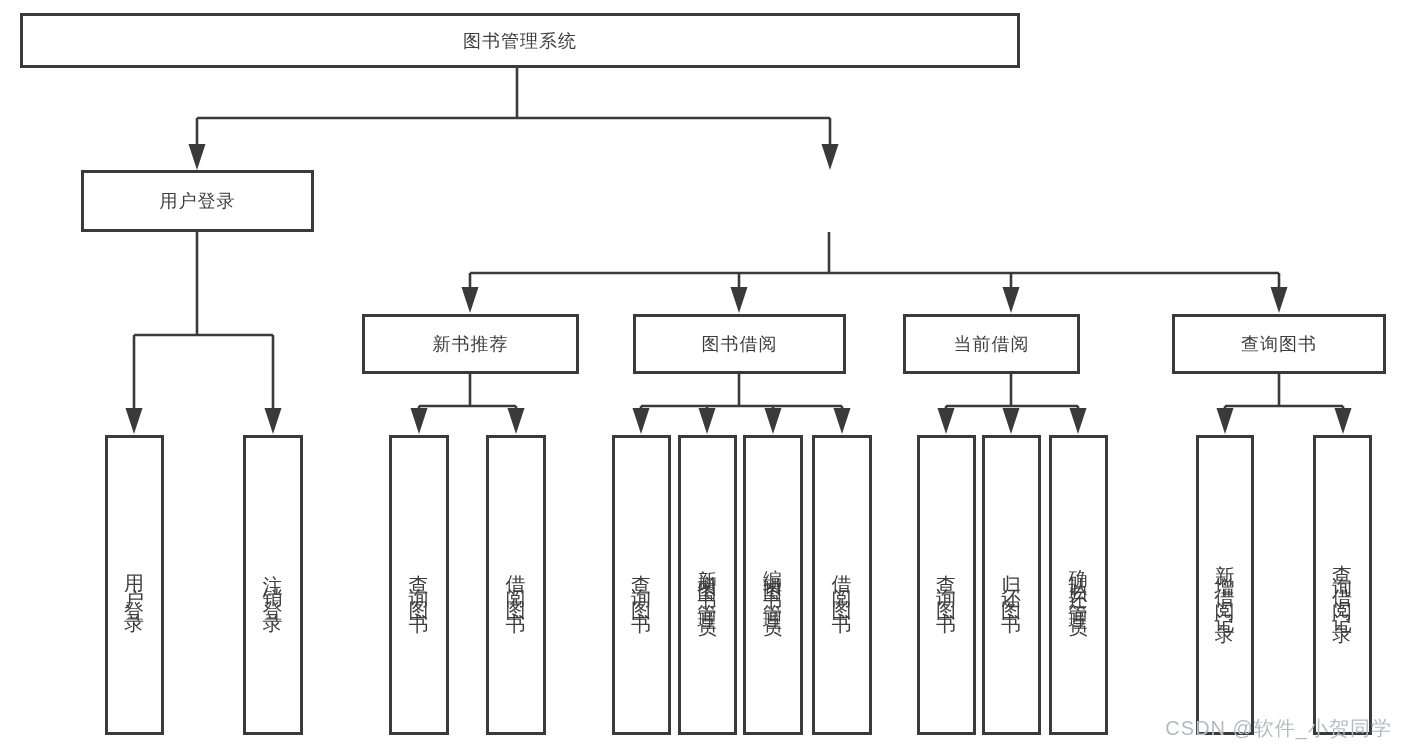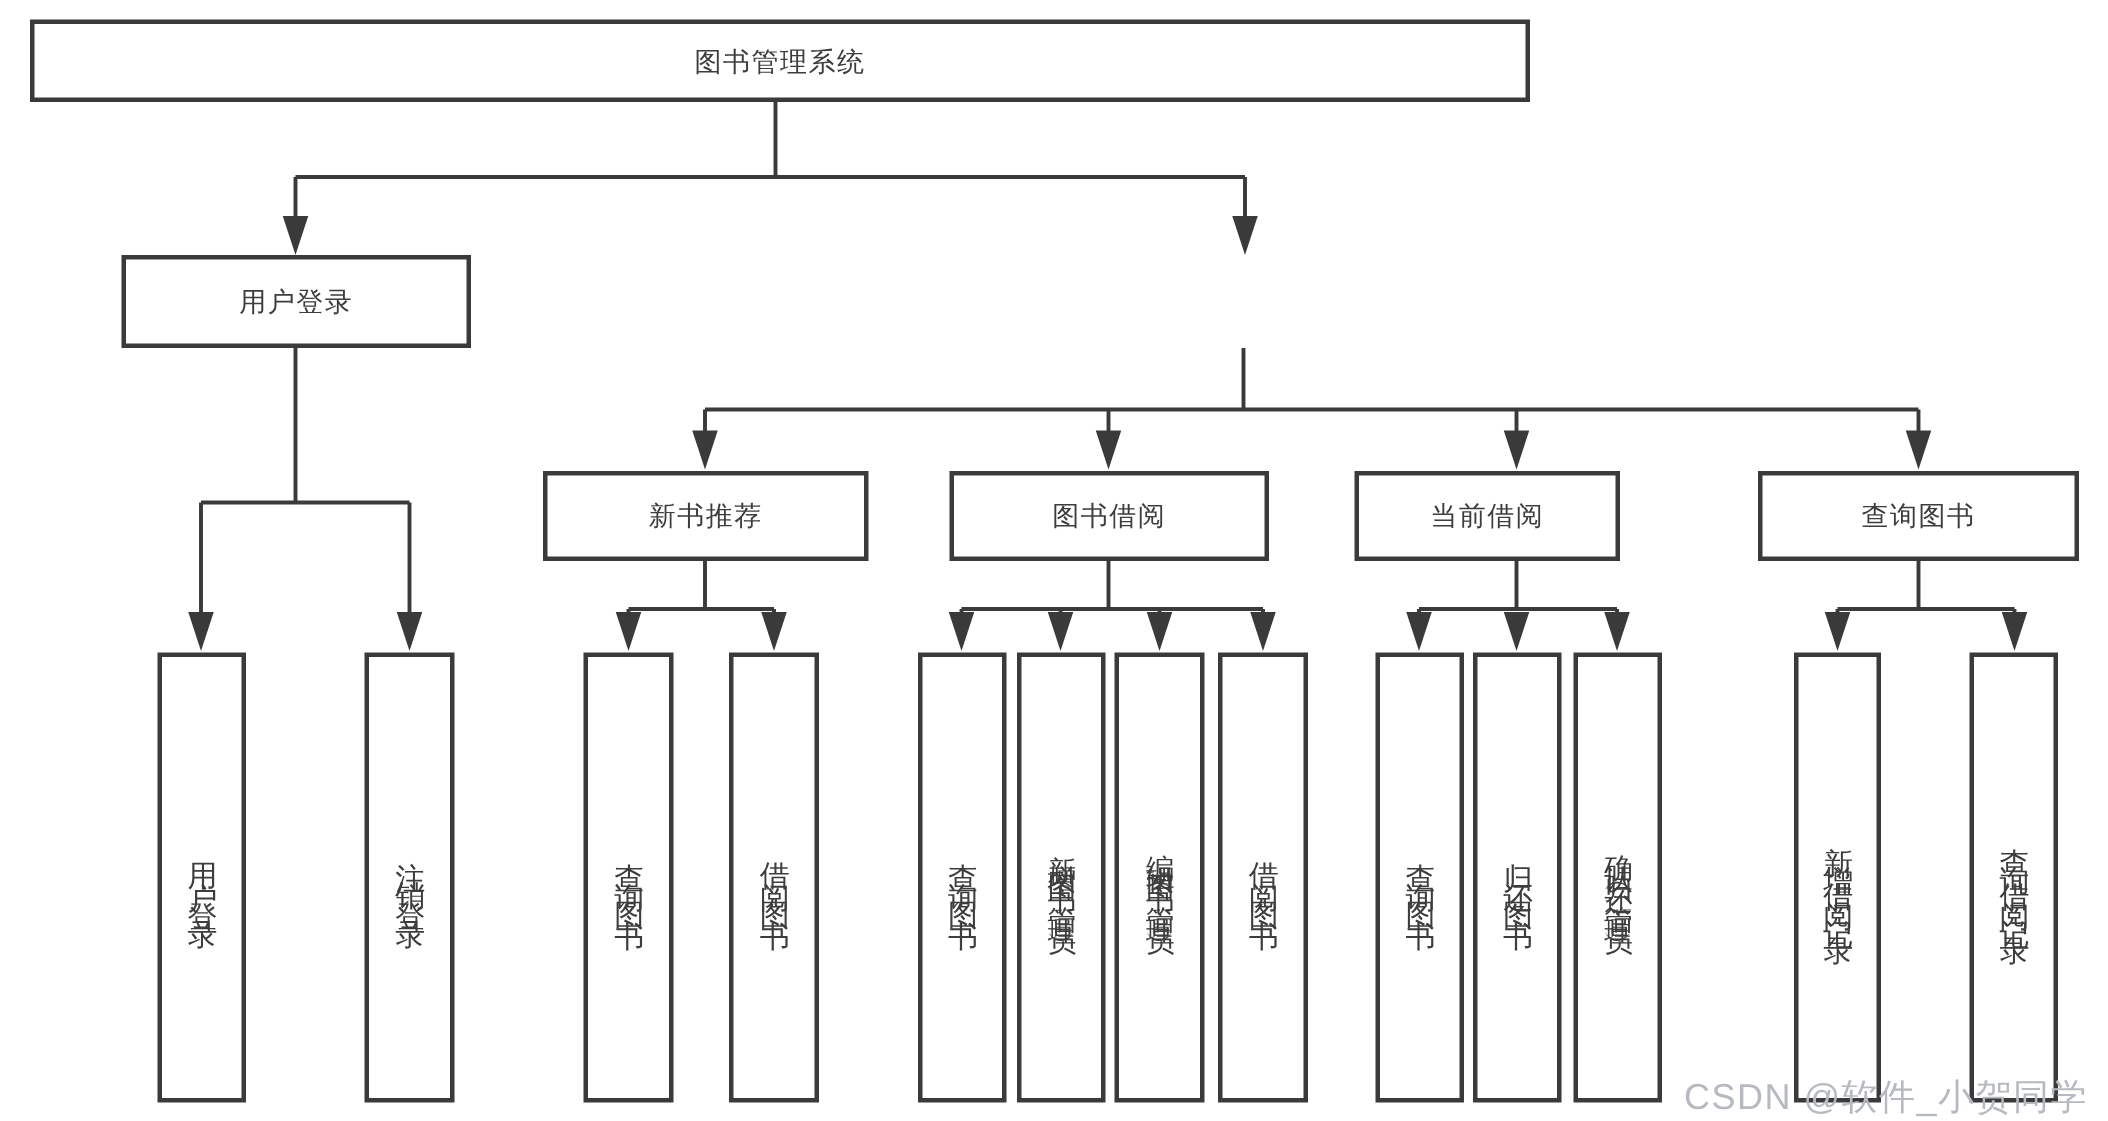--- a/index.html
+++ b/index.html
@@ -16,21 +16,21 @@
   .node{position:absolute;border:3px solid var(--line);background:var(--background);
     display:flex;align-items:center;justify-content:center;z-index:1;
     color:var(--text);font-size:18px;letter-spacing:1px;}
   .leaf{position:absolute;top:435px;height:300px;border:3px solid var(--line);
     background:var(--background);display:flex;align-items:center;justify-content:center;z-index:1;}
   .vlabel{writing-mode:vertical-rl;text-orientation:mixed;line-height:1;
     font-size:20px;letter-spacing:13px;color:var(--text);white-space:nowrap;}
   .leaf.medium .vlabel{letter-spacing:12px;}
   .leaf.tight .vlabel{letter-spacing:7px;font-size:19px;}
   .watermark{position:absolute;right:13px;top:715px;z-index:2;
-    font-size:24px;color:var(--watermark);letter-spacing:1px;white-space:nowrap;}
+    font-size:20px;color:var(--watermark);letter-spacing:1px;white-space:nowrap;}
 </style>
 </head>
 <body>
 
 <div class="stage">
 
   <svg class="wires" width="1405" height="747" viewBox="0 0 1405 747" xmlns="http://www.w3.org/2000/svg">
     <g stroke="currentColor" stroke-width="2.6" fill="none">
 
       <path d="M517,68 V118 M197,118 H830 M197,118 V146 M830,118 V146"></path>

